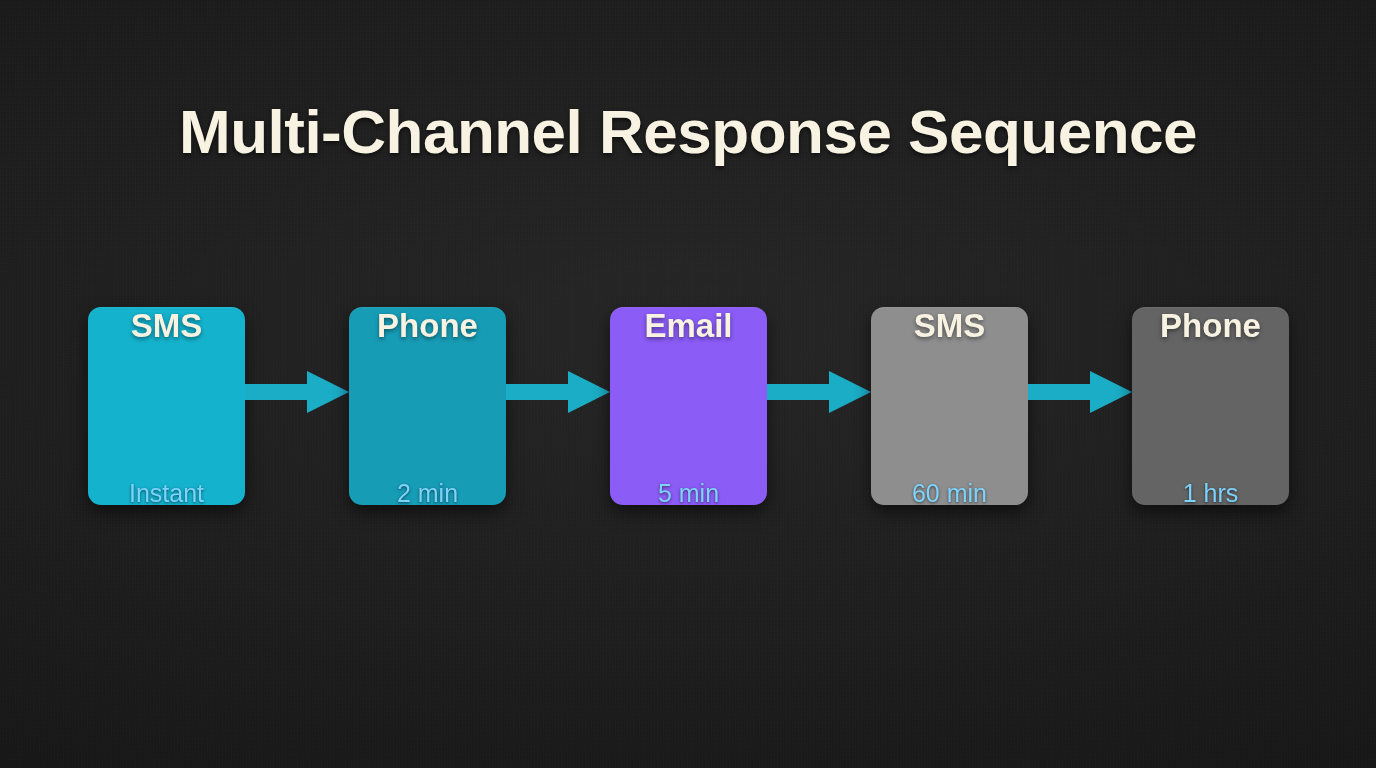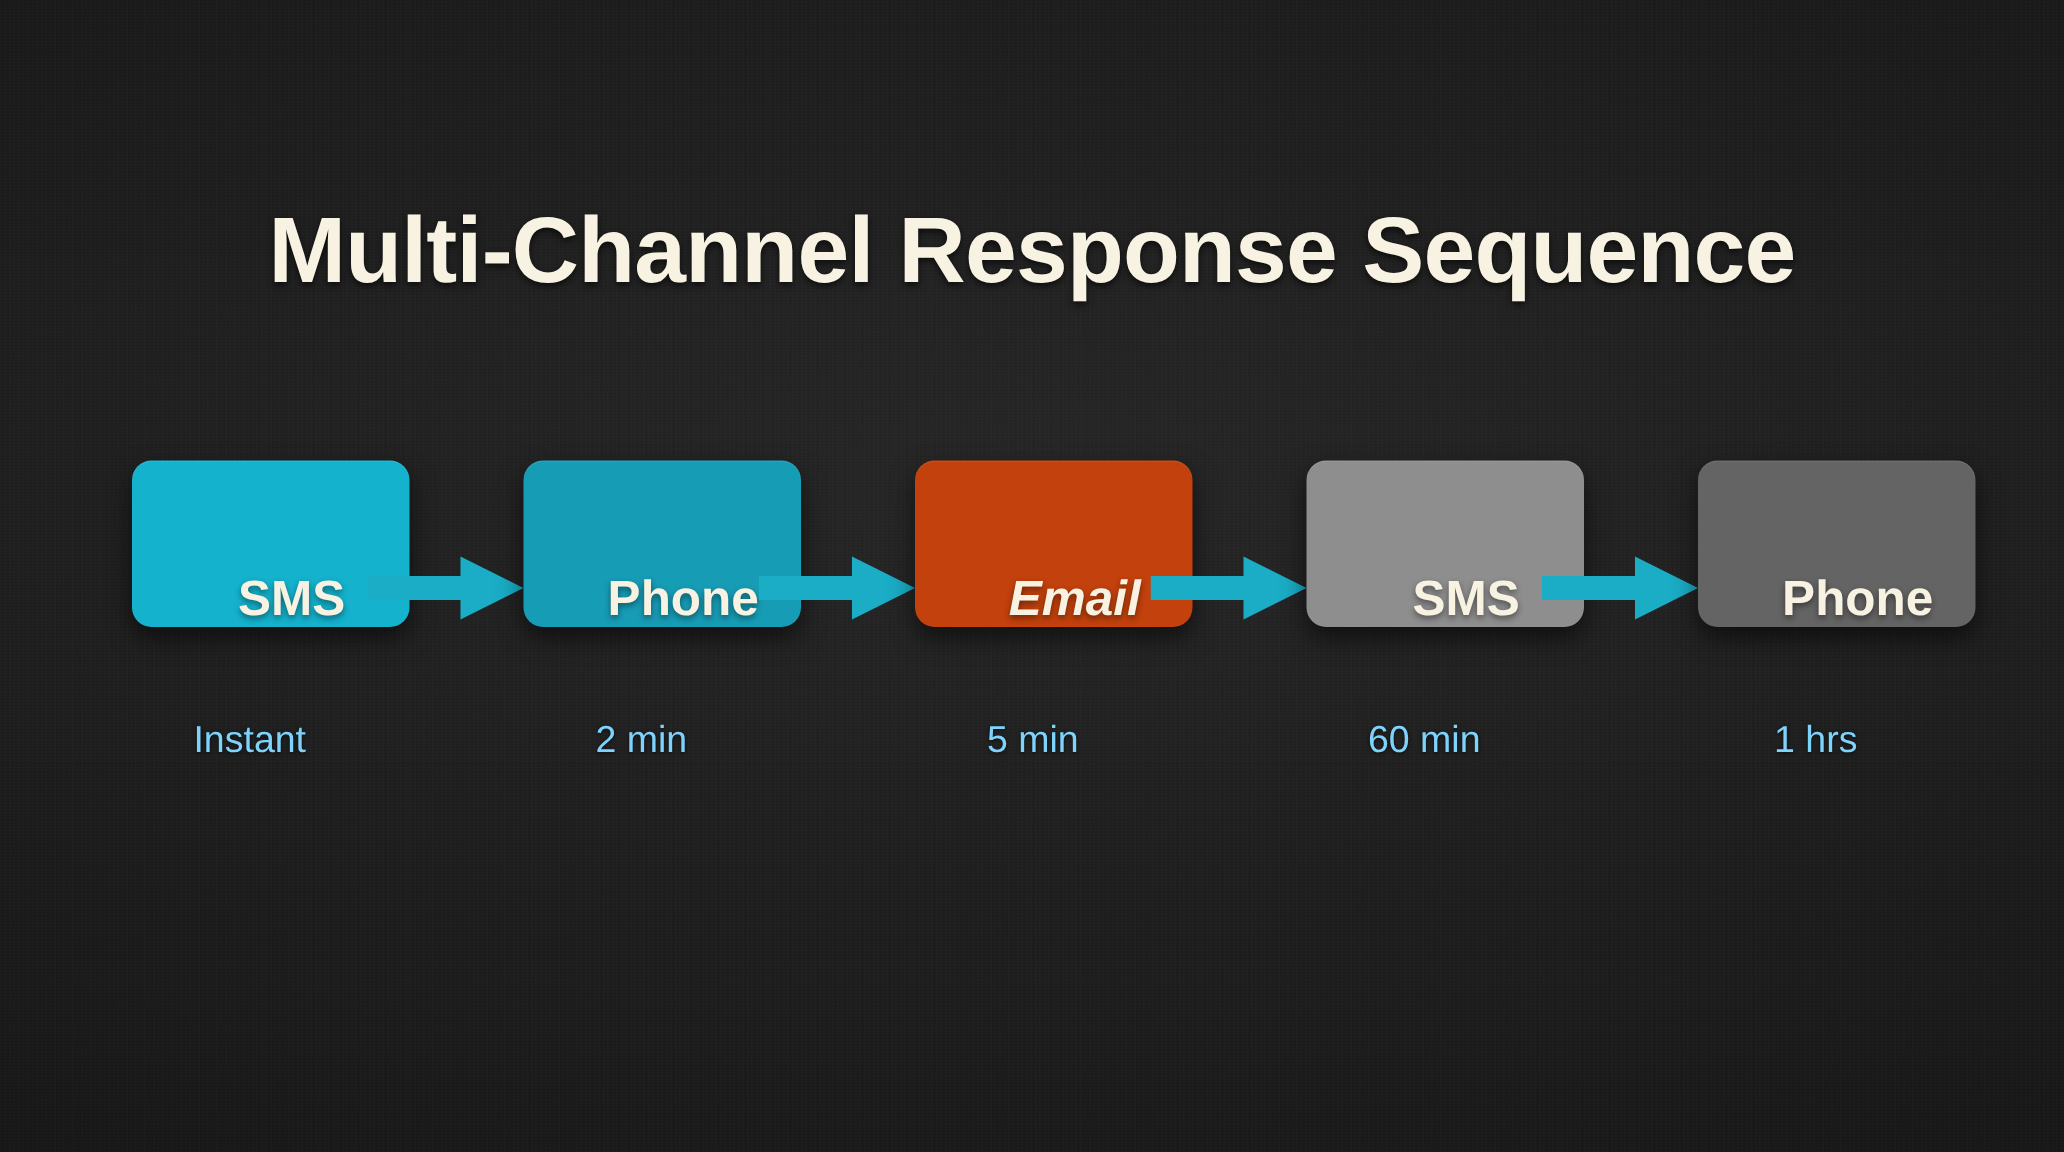--- a/index.html
+++ b/index.html
@@ -32,21 +32,20 @@
     left: 0;
     top: 96px;
     width: 1376px;
     text-align: center;
     font-size: 62px;
     font-weight: bold;
     letter-spacing: -0.5px;
     color: #f7f2e2;
     text-shadow: 0 2px 5px rgba(0,0,0,0.65);
     white-space: nowrap;
-    margin-top: 36px;
   }
 
   #flow {
     position: absolute;
     left: 0;
     top: 307px;
     width: 1376px;
     height: 215px;
   }
 
@@ -55,27 +54,26 @@
     top: 0;
     width: 157px;
     height: 157px;
   }
 
   .node-box {
     position: absolute;
     left: 0;
     top: 0;
     width: 157px;
-    height: 111px;
+    height: 198px;
     border-radius: 13px;
     display: flex;
-    align-items: flex-end;
+    align-items: flex-start;
     justify-content: center;
     box-shadow: 0 7px 16px rgba(0,0,0,0.55), 0 1px 0 rgba(255,255,255,0.07) inset;
-    padding-left: 28px;
   }
 
   .node-label {
     font-size: 33px;
     font-weight: bold;
     color: #f7f2e2;
     text-shadow: 0 2px 4px rgba(0,0,0,0.45);
     white-space: nowrap;
   }
 
@@ -127,21 +125,21 @@
     <div class="node-time">2 min</div>
   </div>
 
   <div class="arrow" style="left:506px; width:104px;">
     <svg width="104" height="44" viewBox="0 0 104 44" aria-hidden="true">
       <path d="M0 14 L62 14 L62 1 L104 22 L62 43 L62 30 L0 30 Z" fill="#1bacc6"></path>
     </svg>
   </div>
 
   <div class="node" style="left:610px;">
-    <div class="node-box" style="background: #c2410c; font-style: italic;">
+    <div class="node-box" style="background: #8b5cf6;">
       <span class="node-label">Email</span>
     </div>
     <div class="node-time">5 min</div>
   </div>
 
   <div class="arrow" style="left:767px; width:104px;">
     <svg width="104" height="44" viewBox="0 0 104 44" aria-hidden="true">
       <path d="M0 14 L62 14 L62 1 L104 22 L62 43 L62 30 L0 30 Z" fill="#1bacc6"></path>
     </svg>
   </div>

